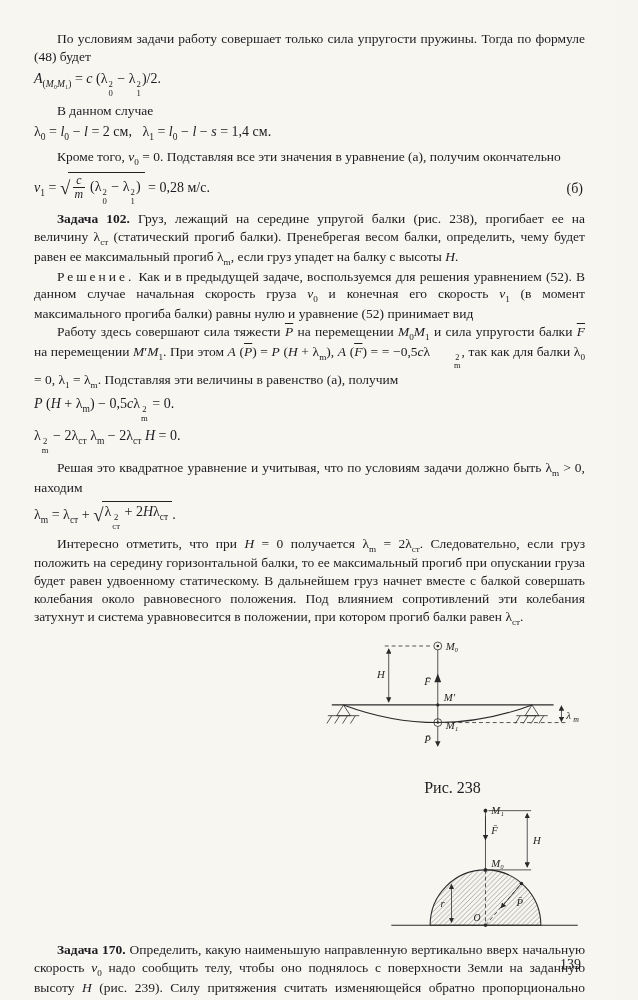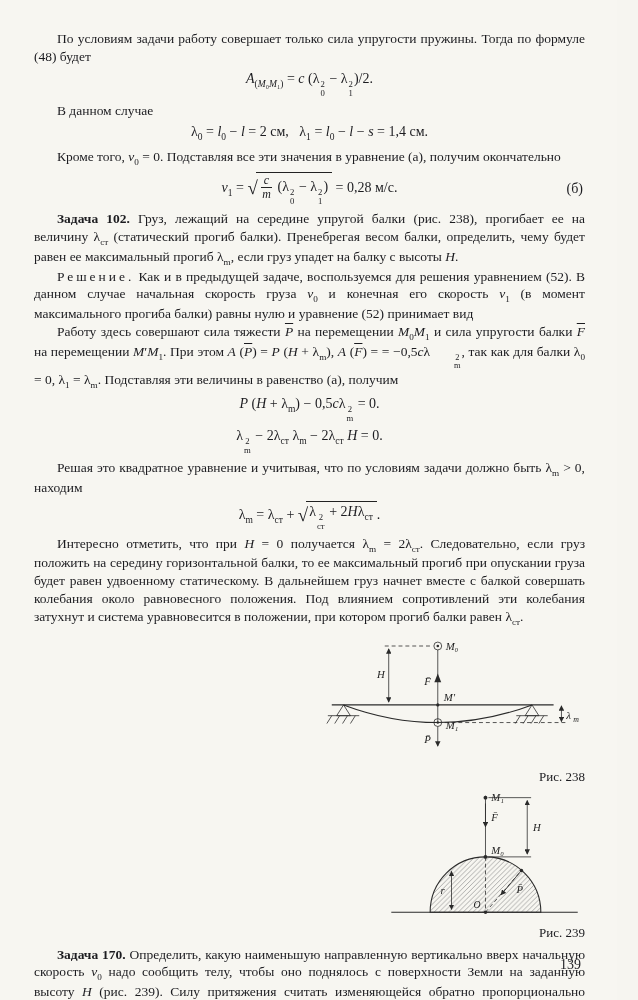--- a/index.html
+++ b/index.html
@@ -5,38 +5,38 @@
   html,body{margin:0;padding:0;}
   body{background:#f6f5f0;}
   .page{
     width:617px;height:1000px;box-sizing:border-box;position:relative;overflow:hidden;
     background:#f7f6f1;color:#1c1c20;
     font-family:"Liberation Serif","DejaVu Serif",serif;
     font-size:13.5px;line-height:1.32;text-align:justify;
     padding:30px 32px 0 34px;
   }
   .para{margin:0;text-indent:1.7em;}
-  .eq{position:relative;text-align:center;margin:4px 0;font-size:14px;text-indent:0;}
+  .eq{position:relative;margin:4px 0;font-size:14px;text-indent:0;}
   .eq-tag{position:absolute;right:2px;top:50%;transform:translateY(-50%);}
   i{font-style:italic;}
   sub,sup{font-size:0.68em;}
   .sp{letter-spacing:0.22em;margin-top:36px;}
   .bar{font-style:italic;text-decoration:overline;}
   .ss{display:inline-flex;flex-direction:column;align-items:center;vertical-align:-0.5em;
       line-height:1.02;font-size:0.62em;font-style:normal;margin:0 1px;}
   .ss span{display:block;}
   .frac{display:inline-flex;flex-direction:column;align-items:center;vertical-align:middle;
         font-size:0.85em;line-height:1.15;margin:0 2px;}
   .frac .num{border-bottom:1px solid #222;padding:0 3px;}
   .sqrt{display:inline-block;white-space:nowrap;}
   .sqrt .rad{font-size:1.35em;vertical-align:-2px;letter-spacing:-2px;}
   .sqrt .arg{border-top:1px solid #222;display:inline-block;padding:1px 4px 0 3px;vertical-align:middle;}
   .figures{display:flex;justify-content:space-around;align-items:flex-end;margin:6px 0 4px;flex-direction:column;}
   .fig{margin:0;text-align:center;}
-  .fig figcaption{font-size:13px;margin-top:0;text-indent:0;text-align:right;}
+  .fig figcaption{font-size:16px;margin-top:9px;text-indent:0;text-align:center;}
   .page-number{position:absolute;right:36px;bottom:26px;font-size:14px;}
   svg text{font-family:"Liberation Serif","DejaVu Serif",serif;font-style:italic;fill:#222;}
   .thin{stroke:#2a2a2a;stroke-width:0.8;fill:none;}
   .med{stroke:#2a2a2a;stroke-width:1.1;fill:none;}
   .dash{stroke-dasharray:4 3;}
 </style>
 </head>
 <body>
 
 <div class="page">
@@ -200,21 +200,20 @@
         </g>
         <g>
           <line class="thin dash" x1="103" y1="130" x2="140" y2="87"></line>
           <circle cx="140" cy="87" r="1.8" fill="#2a2a2a"></circle>
           <line class="thin" x1="140" y1="87" x2="119" y2="112" marker-end="url(#ah239)"></line>
           <text x="135" y="110" font-size="11">P̄</text>
           <circle cx="103" cy="130" r="1.8" fill="#2a2a2a"></circle>
           <text x="98" y="126" font-size="10" text-anchor="end">O</text>
         </g>
       </svg>
-      <figcaption>Рис. 239</figcaption>
     </figure>
 
   </div>
 
   <p class="para"><b>Задача 170.</b> Определить, какую наименьшую направленную вертикально вверх начальную скорость <i>v</i><sub>0</sub> надо сообщить телу, чтобы оно поднялось с поверхности Земли на заданную высоту <i>H</i> (рис. 239). Силу притяжения считать изменяющейся обратно пропорционально квадрату расстояния от центра Земли. Сопротивлением воздуха пренебречь.</p>
 
   <div class="page-number">139</div>
 
 </div>
 

